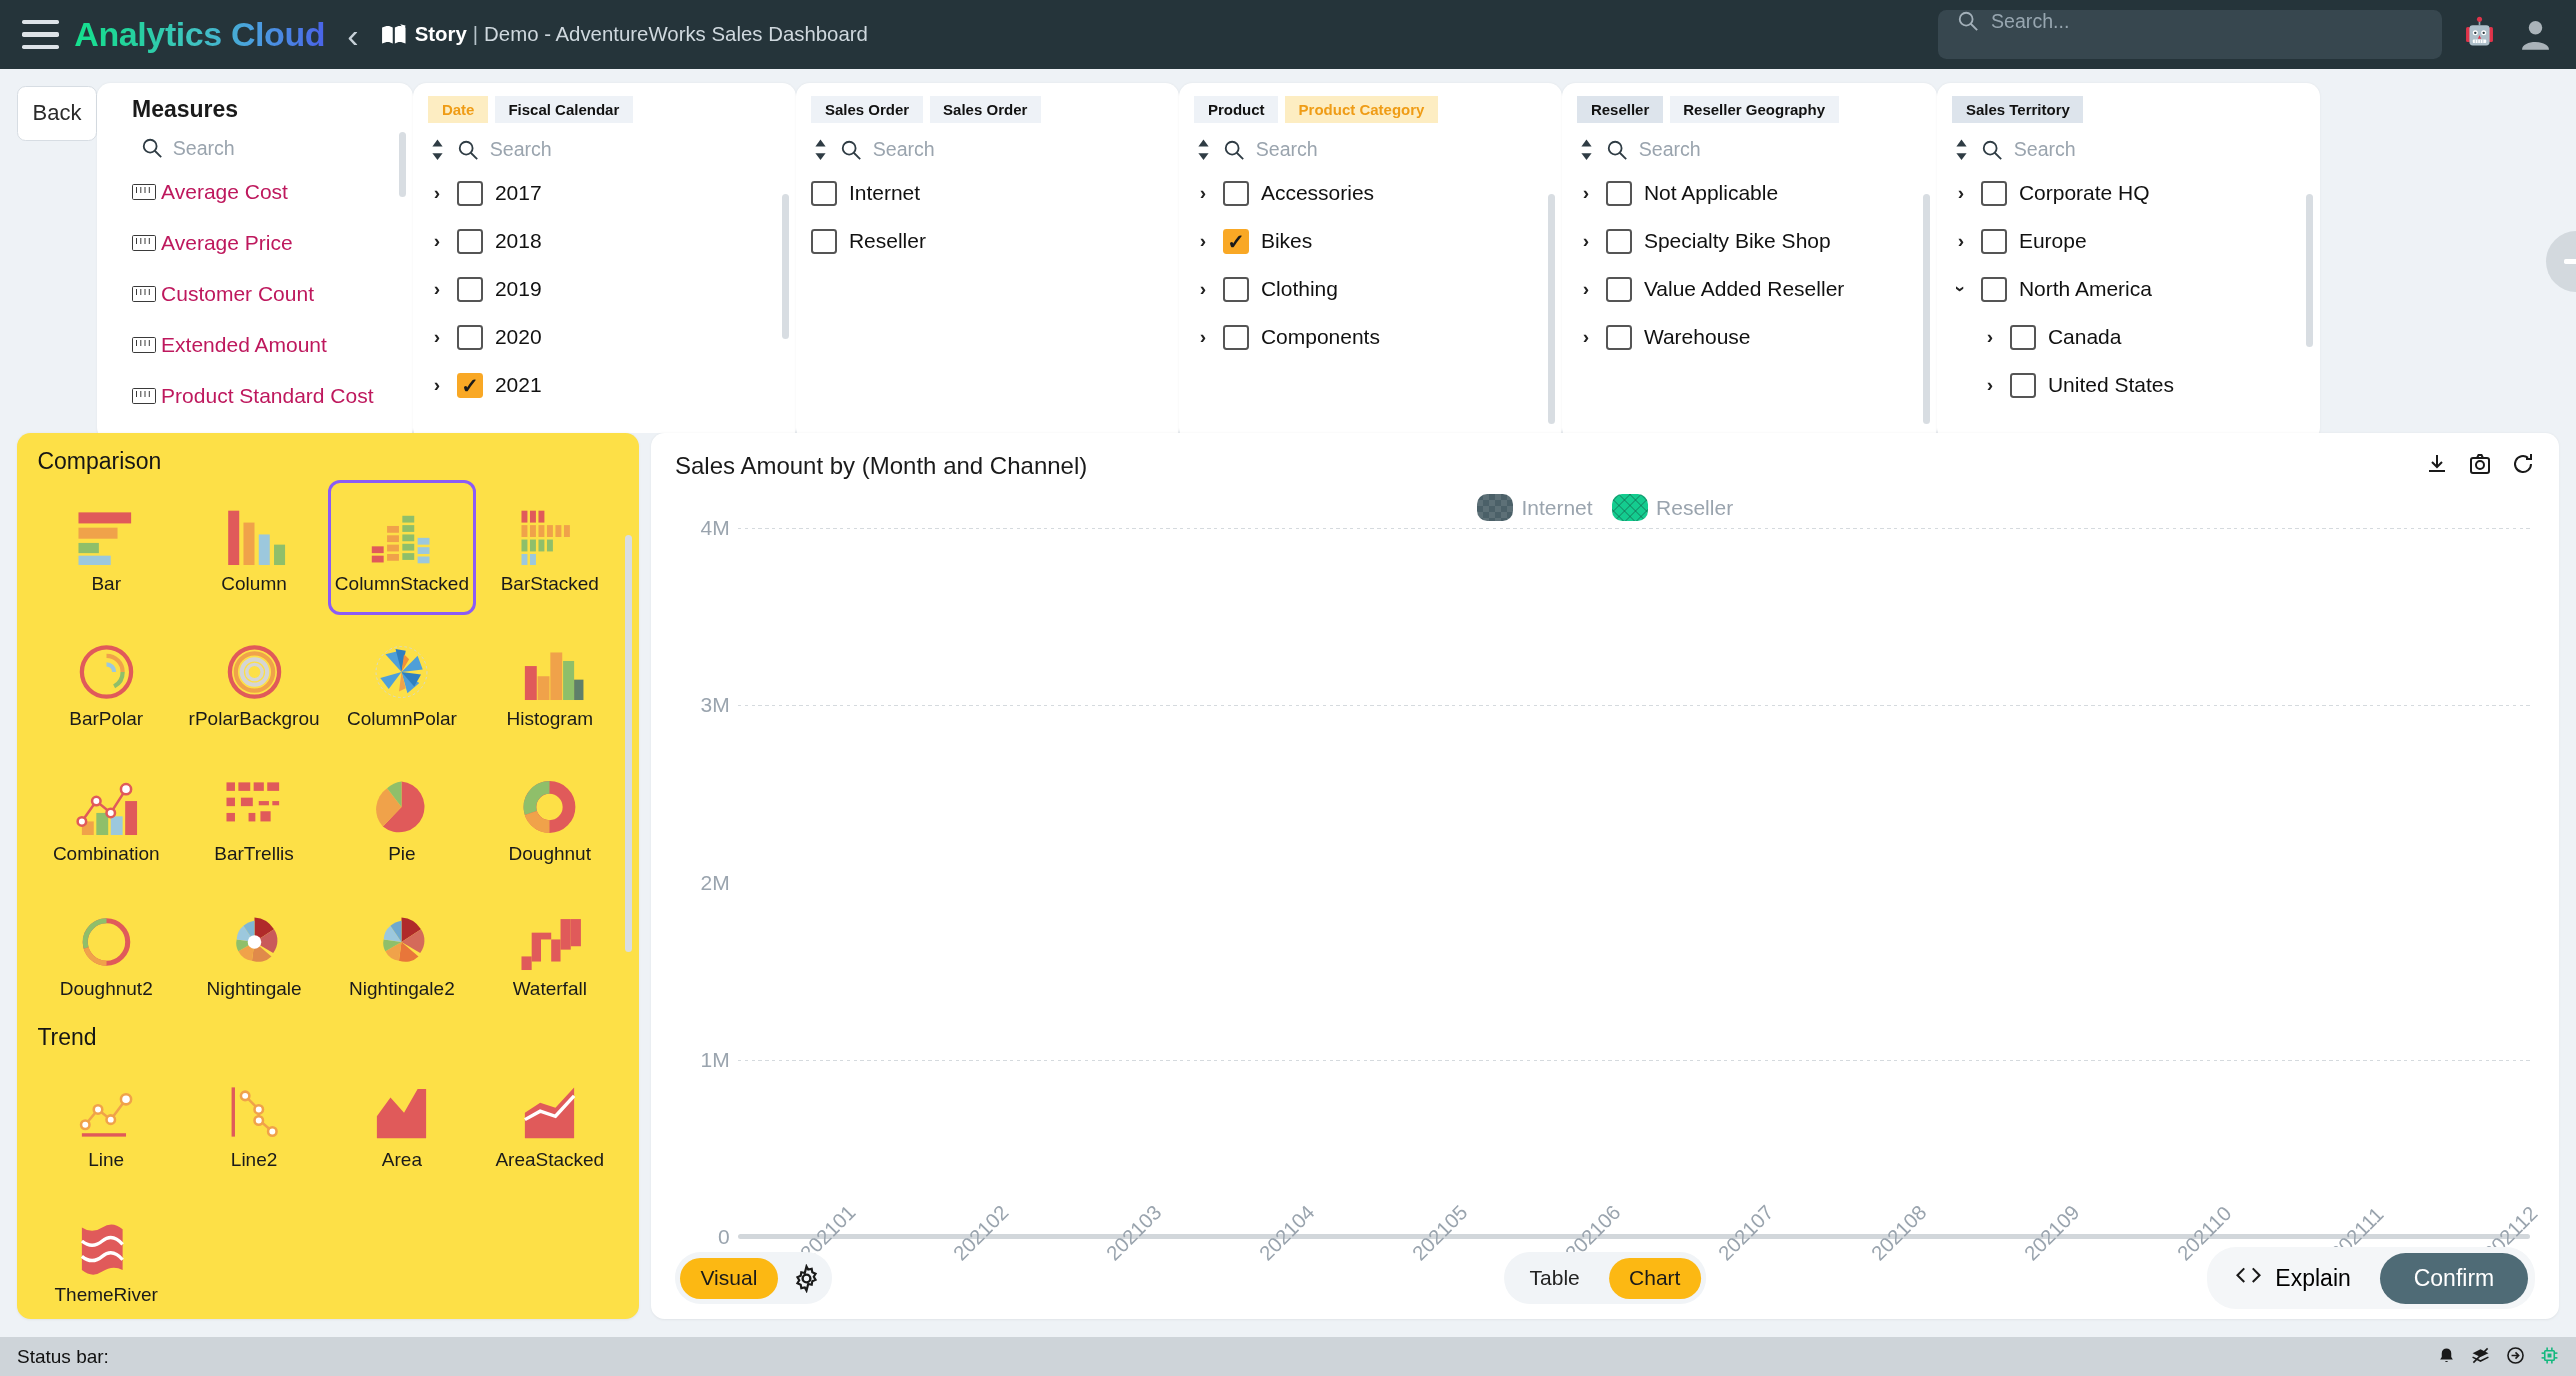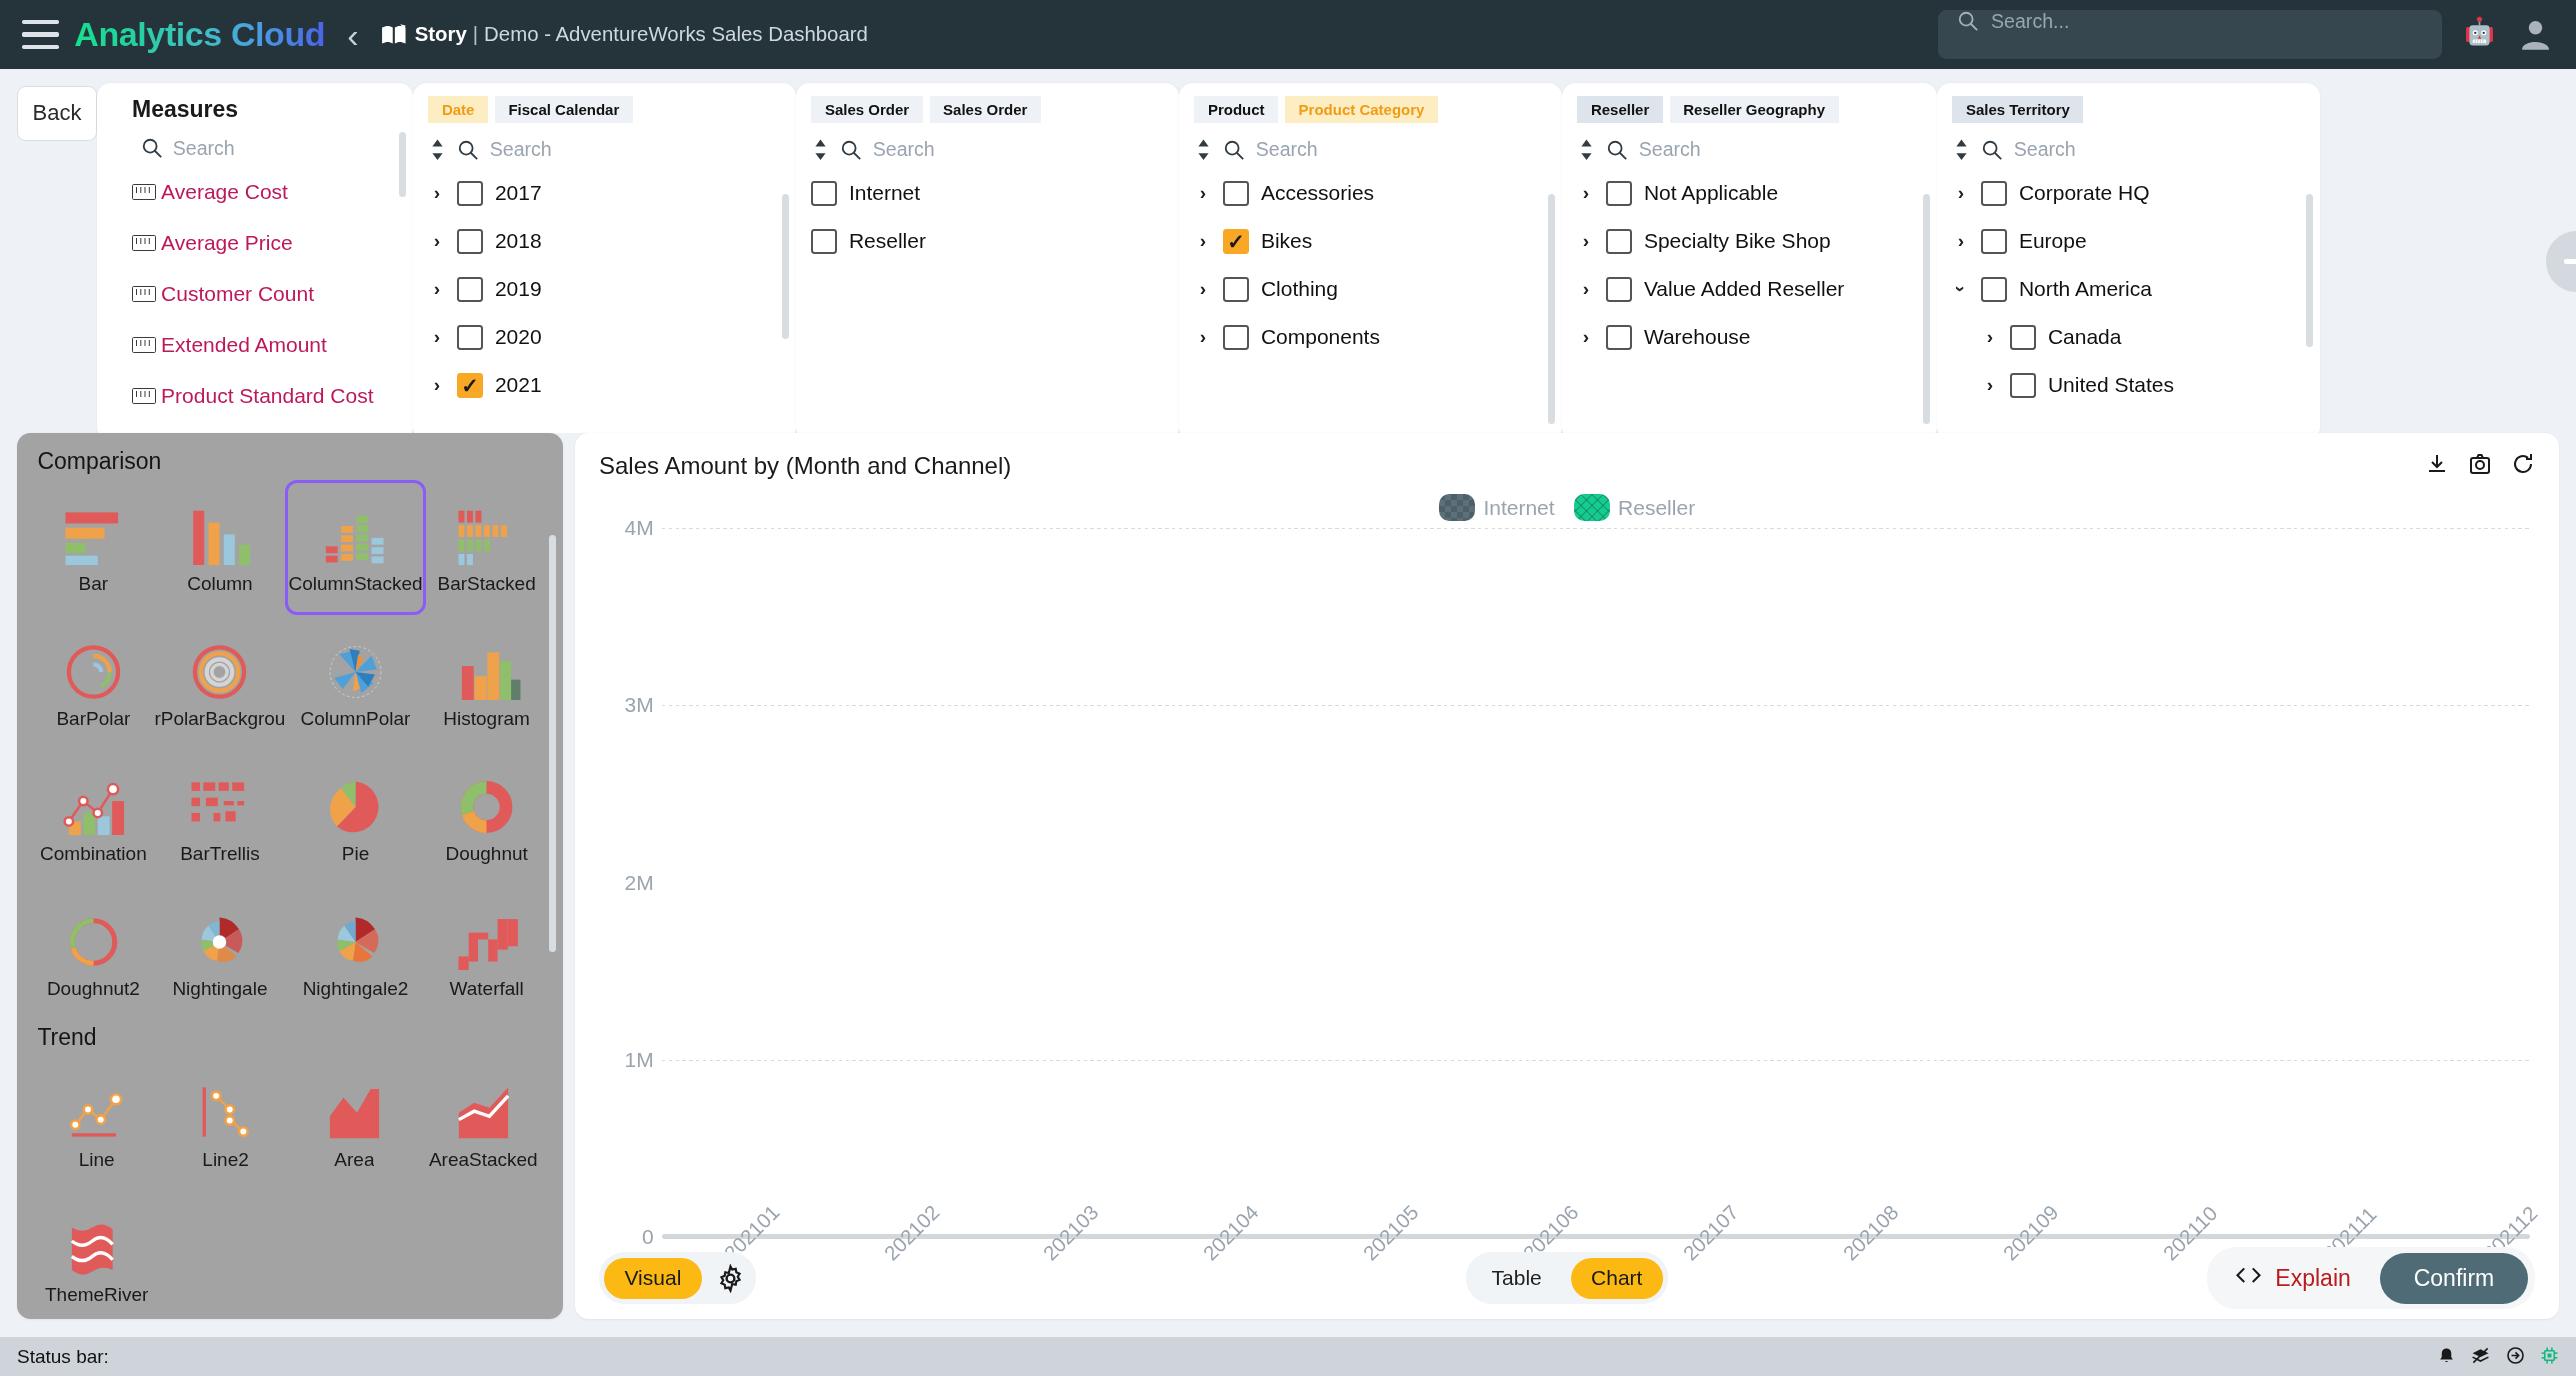--- a/index.html
+++ b/index.html
@@ -94,21 +94,21 @@
     position:absolute; right:-31px; top: 162px; width: 61px; height:61px; border-radius:50%;
     background:#d3d9de; display:flex; align-items:center; justify-content:center; cursor:pointer;
   }
   .collapse-handle::before{ content:""; width:25.6px; height:4.3px; background:#fff; border-radius:1.7px;}
 
   
   .body { display:flex; gap: 12px; padding: 0 17px; height: 886px; }
 
   
   .palette {
-    width: 546px; background:#a3a3a3; border-radius:13.6px; padding: 12px 15.3px 0 15.3px;
+    width: 622px; background:#fde047; border-radius:13.6px; padding: 12px 15.3px 0 15.3px;
     position:relative; overflow:hidden; flex:none;
     box-shadow: 0 0.9px 2.6px rgba(0,0,0,0.06);
   }
   .pgroup-title { font-size: 23px; color:#151515; margin: 3.4px 0 5.1px 5.1px;}
   .pgrid { display:grid; grid-template-columns: repeat(4, 1fr); }
   .pitem { height: 135px; display:flex; flex-direction:column; align-items:center; justify-content:center;
            gap: 6.8px; border-radius:12px; cursor:pointer; position:relative; }
   .pitem.selected { border: 3.4px solid #8b5cf6; }
   .pico { height: 66px; display:flex; align-items:flex-end; justify-content:center;}
   .plabel { font-size: 19px; color:#1a1a1a; max-width: 136px; overflow:hidden; text-overflow:clip; white-space:nowrap; text-align:center;}
@@ -148,21 +148,21 @@
      transform: rotate(-45deg); transform-origin: left top; white-space:nowrap; }
 
   
   .chart-foot { height: 82px; display:flex; align-items:center; padding: 0 24px; position:relative;}
   .pillgroup { background:#f1f4f7; border-radius: 25.6px; padding: 5.1px; display:flex; align-items:center; gap: 8.5px;}
   .pill { padding: 8.5px 20.4px; border-radius: 20.4px; font-size: 21px; color:#222; cursor:pointer; white-space:nowrap;}
   .pill.amber { background:#fcb813; color:#1a1a1a; }
   .gear { width: 41px; height:41px; display:flex; align-items:center; justify-content:center; cursor:pointer;}
   .centergroup { position:absolute; left:50%; transform:translateX(-50%);}
   .rightgroup { margin-left:auto; background:#f4f6f8; border-radius:29px; padding:5.1px 6.8px; display:flex; align-items:center; gap: 8.5px;}
-  .explain-btn { display:flex; align-items:center; gap: 12px; padding: 8.5px 20.4px; font-size:23px; color:#b91c1c; cursor:pointer;}
+  .explain-btn { display:flex; align-items:center; gap: 12px; padding: 8.5px 20.4px; font-size:23px; color:#000000; cursor:pointer;}
   .confirm-btn { background:#4f6b76; color:#fff; font-size:23px; padding: 12px 34px; border-radius: 25.6px; cursor:pointer;}
 
   
   .statusbar { position:absolute; left:0; bottom:0; width:100%; height: 39px; background:#ced4d9;
                display:flex; align-items:center; padding: 0 17px; }
   .statustext { font-size: 19px; color:#111; }
   .statusicons { margin-left:auto; display:flex; gap: 15.3px; align-items:center;}
 </style>
 </head>
 <body>

